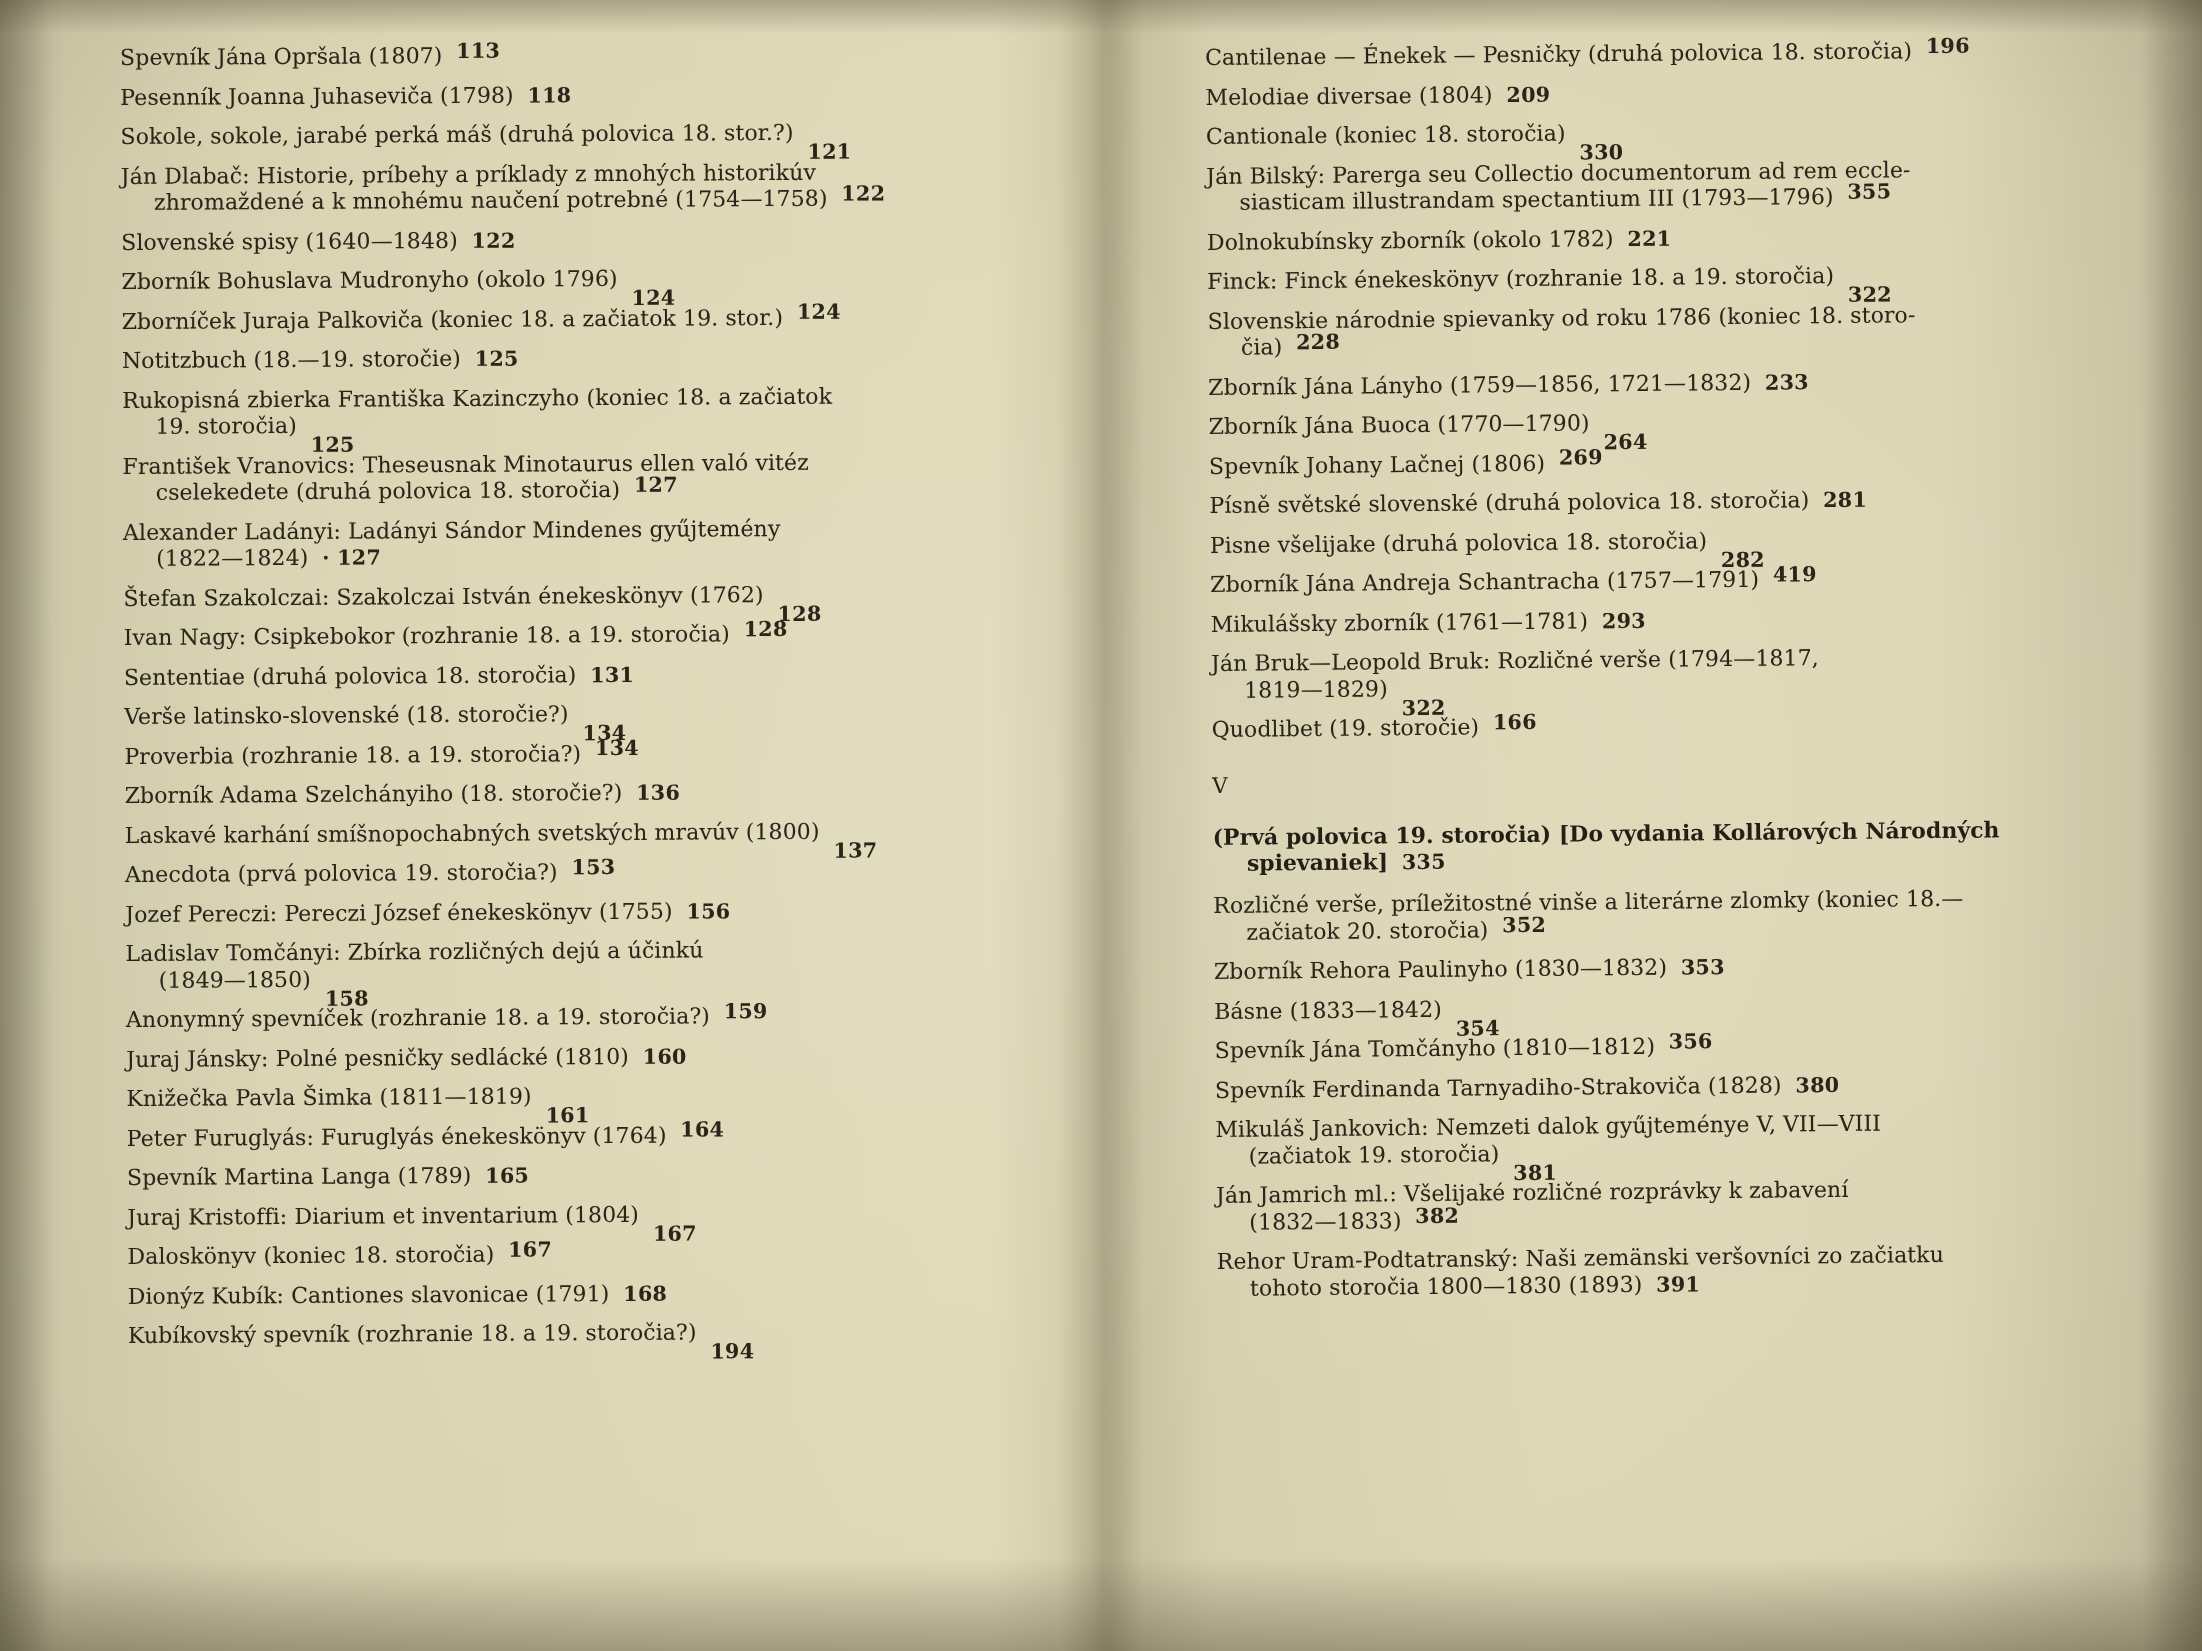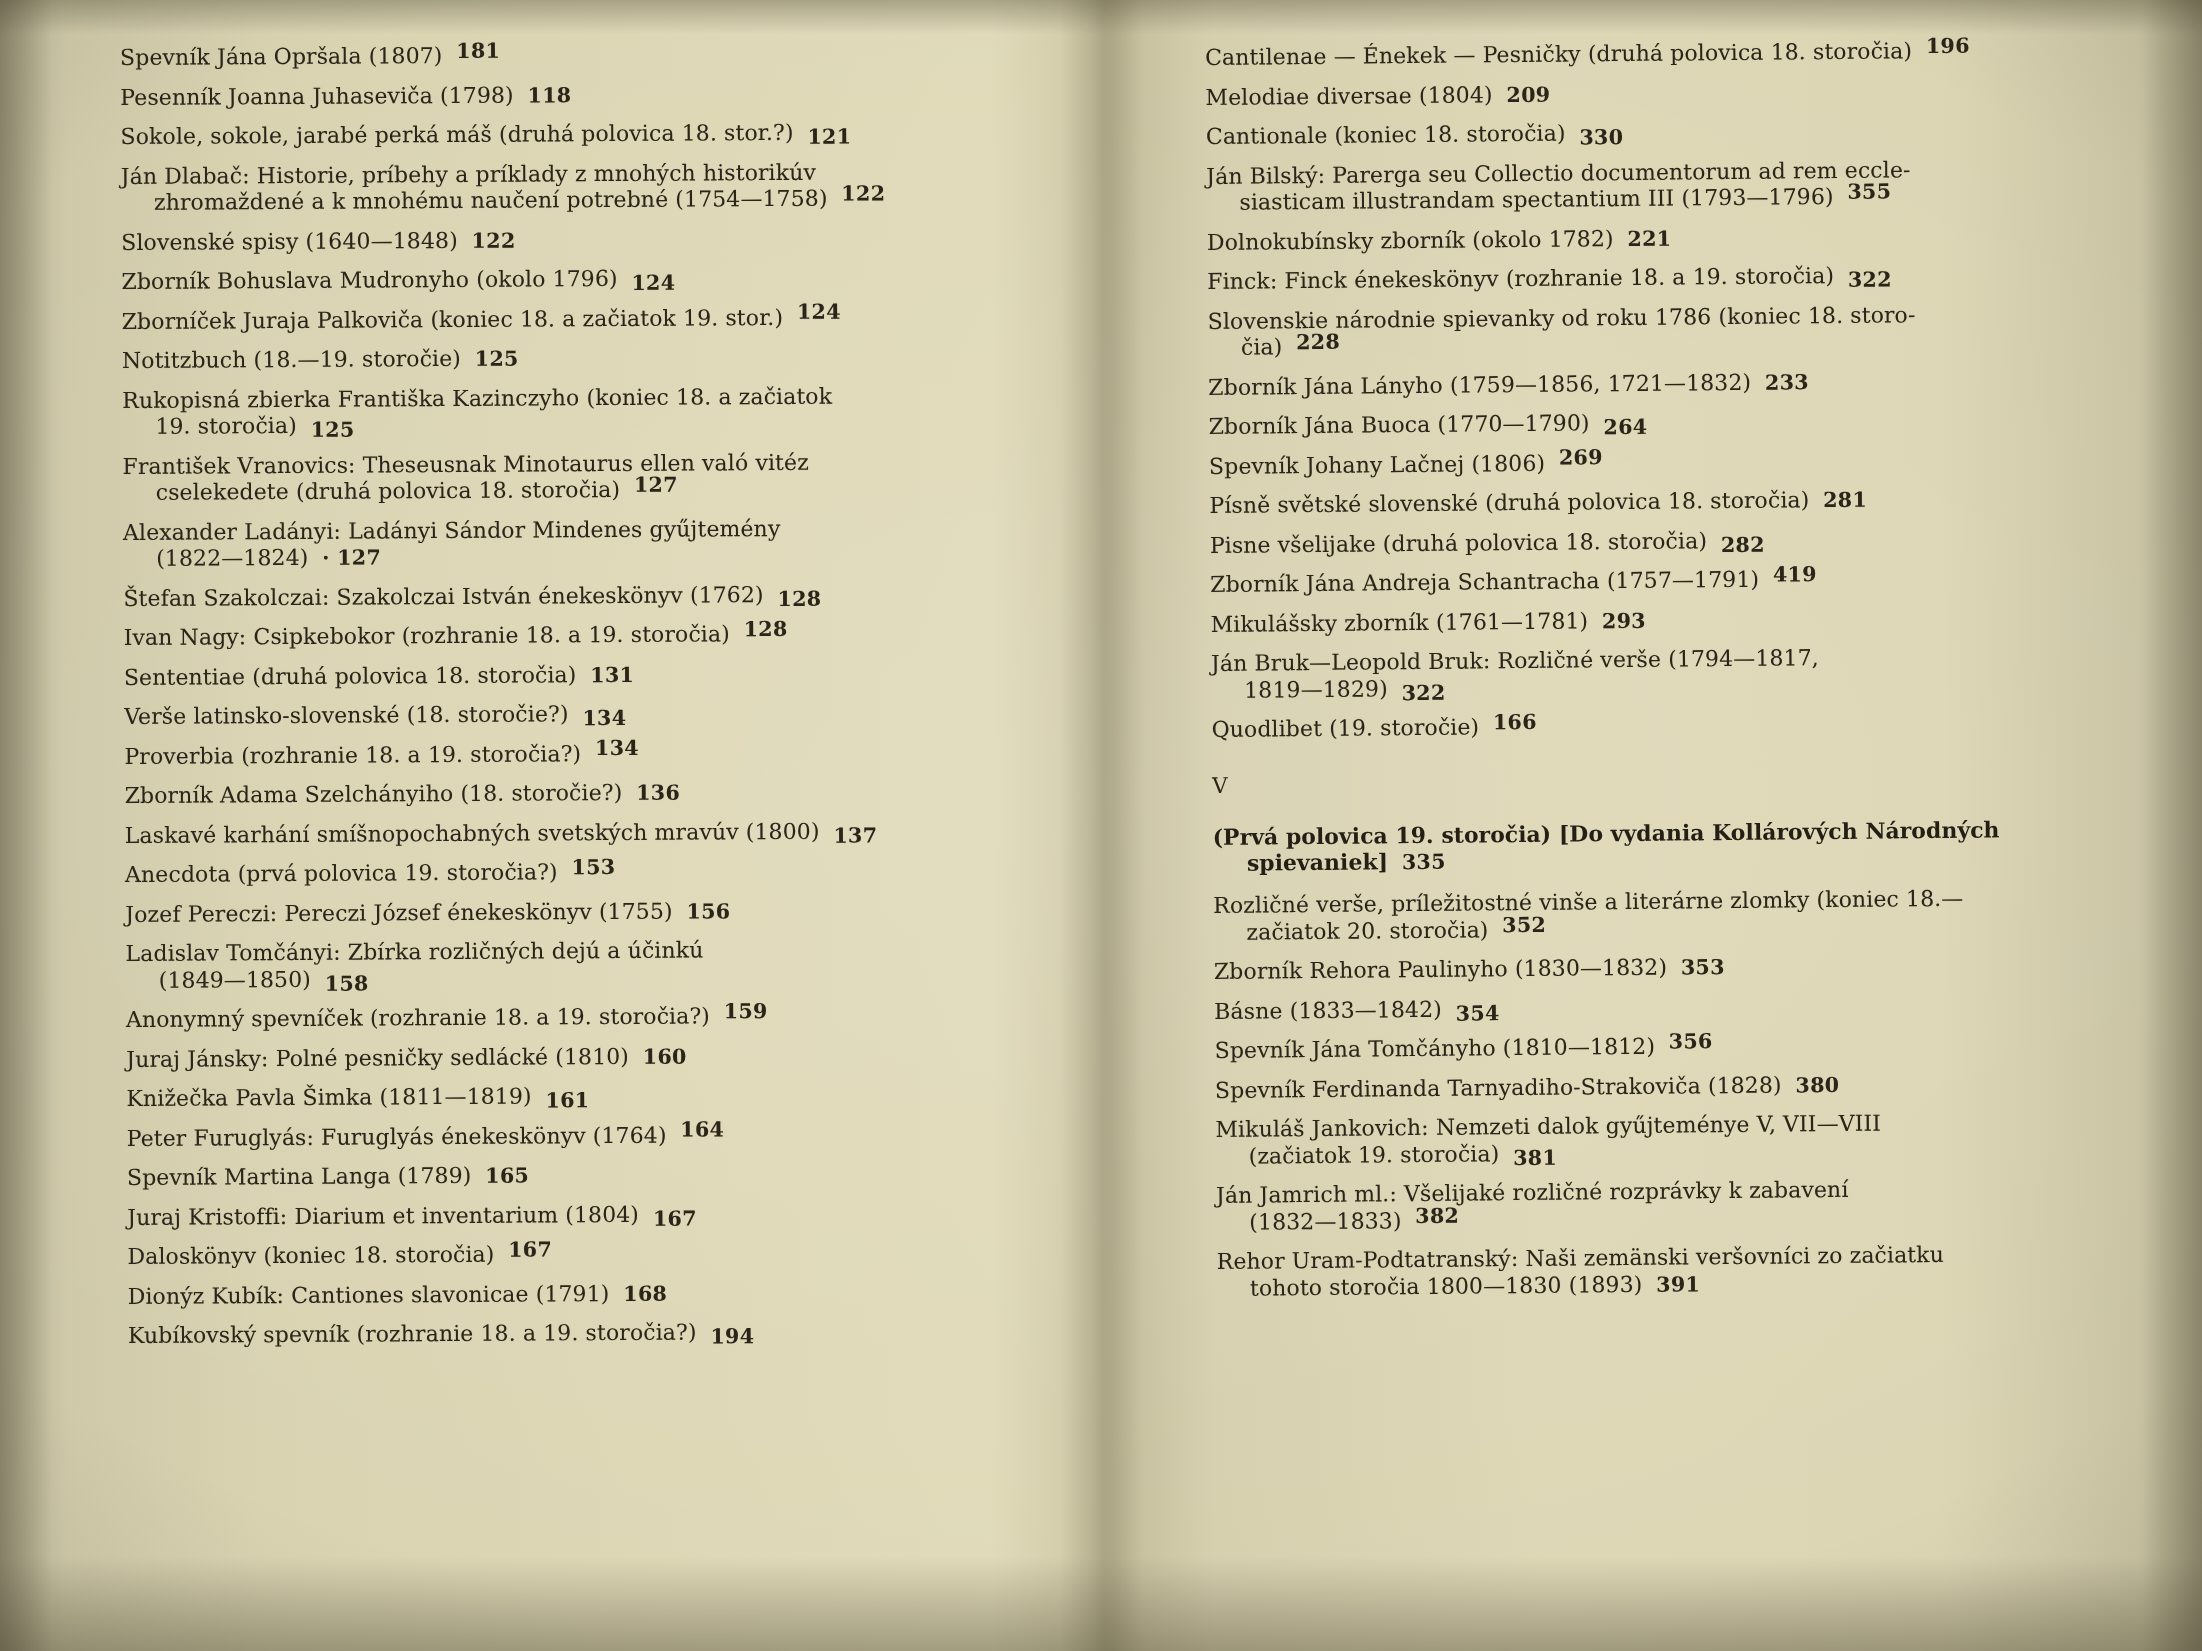--- a/index.html
+++ b/index.html
@@ -81,21 +81,21 @@
     padding-left: 33px;
   }
   .pg {
     font-weight: bold;
     margin-left: 13.8px;
     font-size: 20.6px;
     letter-spacing: 0.3px;
     white-space: nowrap;
   }
   .pg.sup { position: relative; top: -5.2px; }
-  .pg.sub { position: relative; top: 4px; }
+  .pg.sub { position: relative; top: 19px; }
 
   .section-mark {
     color: #2b2519;
     font-size: 21.5px;
     margin: 29px 0 26px 0;
     letter-spacing: 0.9px;
   }
   .heading {
     color: #241f15;
     font-size: 22px;
@@ -108,21 +108,21 @@
   
   #col-left  { transform: rotate(-0.35deg); transform-origin: 0 0; }
   #col-right { transform: rotate(-0.55deg); transform-origin: 0 0; }
 </style>
 </head>
 <body>
 
 <div id="page">
 
   <div class="column" id="col-left">
-      <div class="entry"><span class="t">Spevník Jána Opršala (1807)</span><span class="pg sup">181</span></div>
+      <div class="entry"><span class="t">Spevník Jána Opršala (1807)</span><span class="pg sup">113</span></div>
       <div class="entry"><span class="t">Pesenník Joanna Juhaseviča (1798)</span><span class="pg">118</span></div>
       <div class="entry"><span class="t">Sokole, sokole, jarabé perká máš (druhá polovica 18. stor.?)</span><span class="pg sub">121</span></div>
       <div class="entry"><span class="t">Ján Dlabač: Historie, príbehy a príklady z mnohých historikúv</span><span class="cont">zhromaždené a k mnohému naučení potrebné (1754—1758)<span class="pg sup">122</span></span></div>
       <div class="entry"><span class="t">Slovenské spisy (1640—1848)</span><span class="pg">122</span></div>
       <div class="entry"><span class="t">Zborník Bohuslava Mudronyho (okolo 1796)</span><span class="pg sub">124</span></div>
       <div class="entry"><span class="t">Zborníček Juraja Palkoviča (koniec 18. a začiatok 19. stor.)</span><span class="pg sup">124</span></div>
       <div class="entry"><span class="t">Notitzbuch (18.—19. storočie)</span><span class="pg">125</span></div>
       <div class="entry"><span class="t">Rukopisná zbierka Františka Kazinczyho (koniec 18. a začiatok</span><span class="cont">19. storočia)<span class="pg sub">125</span></span></div>
       <div class="entry"><span class="t">František Vranovics: Theseusnak Minotaurus ellen való vitéz</span><span class="cont">cselekedete (druhá polovica 18. storočia)<span class="pg sup">127</span></span></div>
       <div class="entry"><span class="t">Alexander Ladányi: Ladányi Sándor Mindenes gyűjtemény</span><span class="cont">(1822—1824)<span class="pg">· 127</span></span></div>

